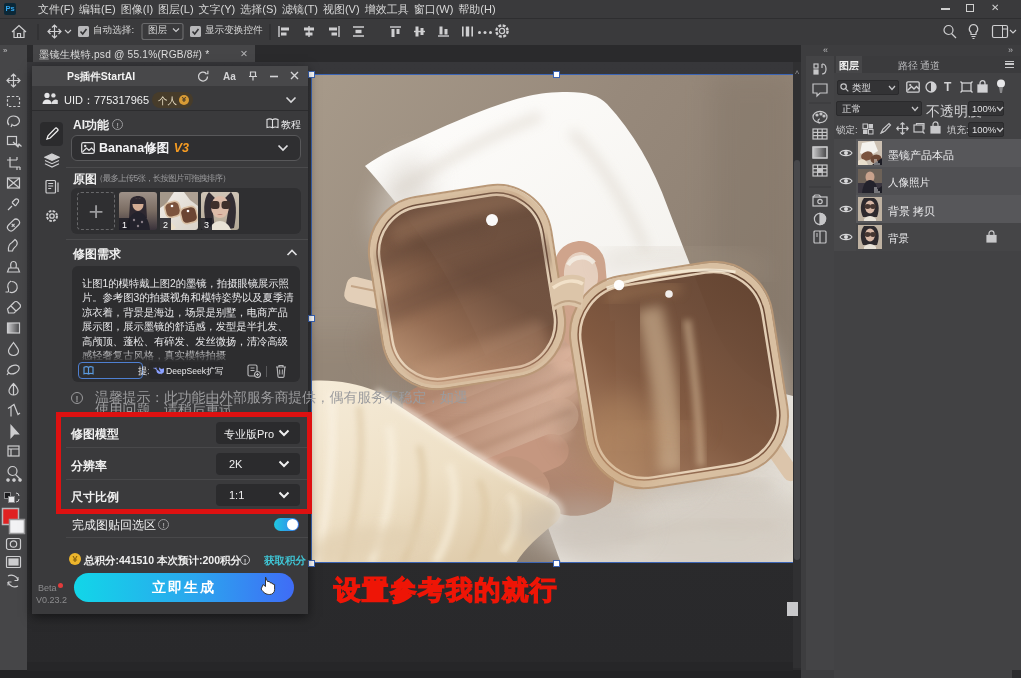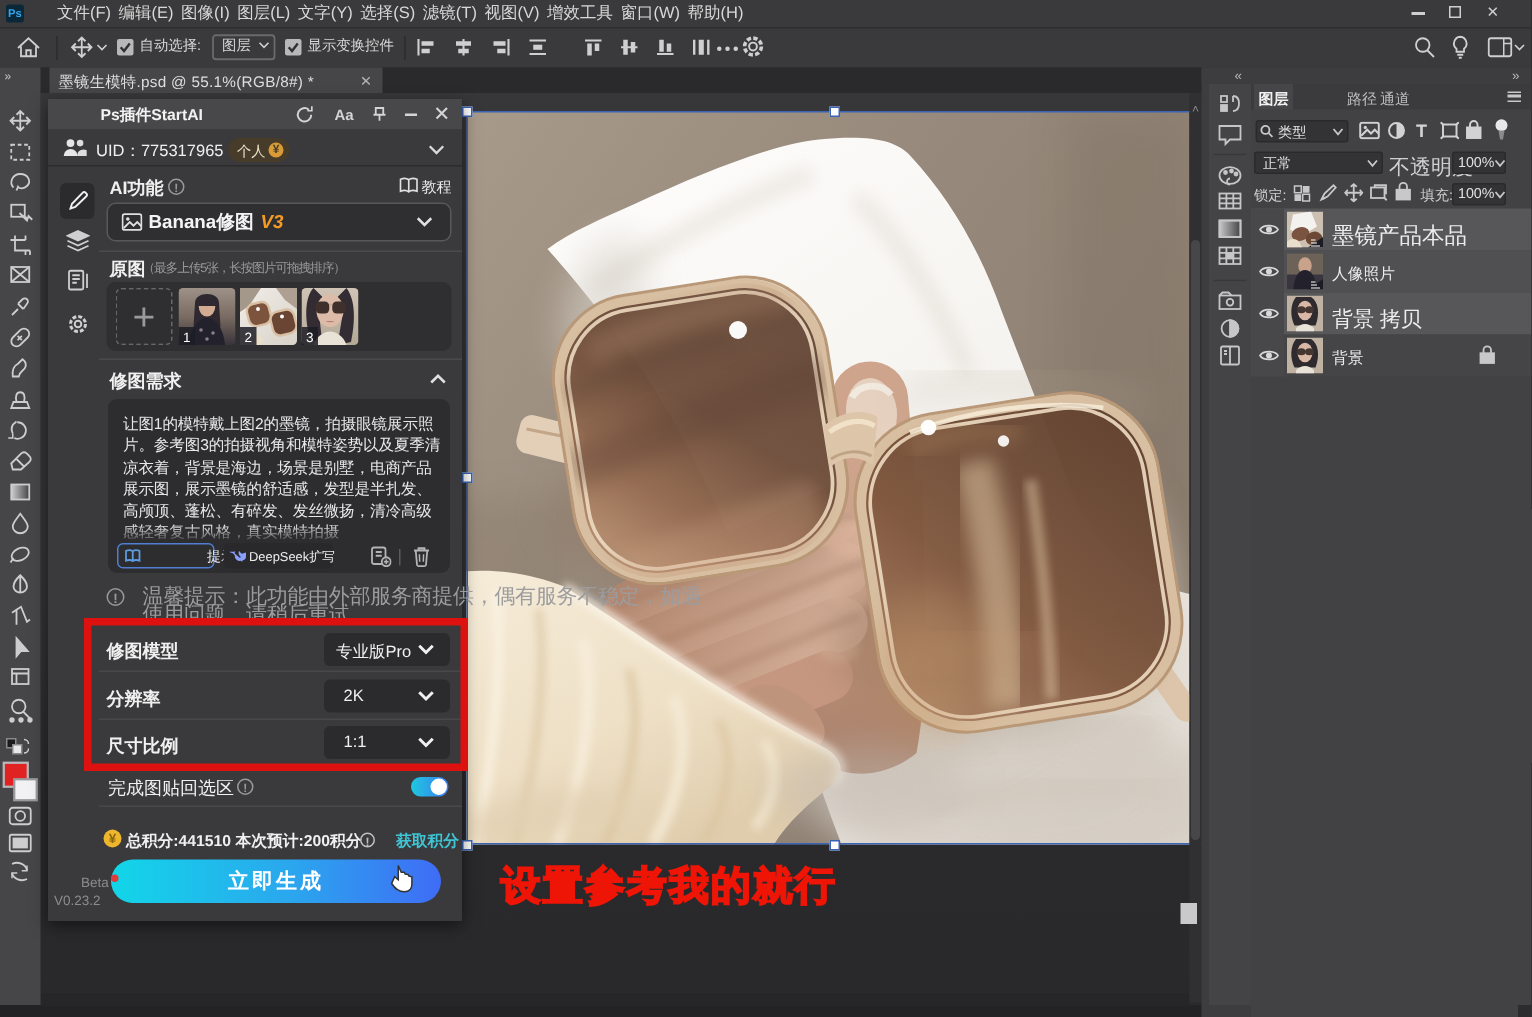--- a/index.html
+++ b/index.html
@@ -588,23 +588,23 @@
     <path d="M6 22 C9 18 15 18 18 22 L18 24 L6 24 z" fill="#e8e2d8"></path>
   </svg>
 <svg class="abs" style="left:858px;top:225px;" width="24" height="24" viewBox="0 0 24 24">
     <rect width="24" height="24" fill="#bfb2a2"></rect>
     <path d="M6 1 C2 6 2 14 5 20 L19 20 C22 12 21 4 16 1 z" fill="#2e2a2e"></path>
     <ellipse cx="12" cy="10" rx="5" ry="6.5" fill="#d9b8a6"></ellipse>
     <ellipse cx="9.5" cy="9.5" rx="3" ry="2.4" fill="#463631"></ellipse>
     <ellipse cx="15" cy="9.5" rx="3" ry="2.4" fill="#463631"></ellipse>
     <path d="M6 22 C9 18 15 18 18 22 L18 24 L6 24 z" fill="#e8e2d8"></path>
   </svg>
-<div class="abs" style="left:888px;top:148px;font-size:15px;color:#ececee;font-family:Liberation Mono, monospace;">墨镜产品本品</div>
+<div class="abs" style="left:888px;top:148px;font-size:11px;color:#ececee;font-family:Liberation Mono, monospace;">墨镜产品本品</div>
 <div class="abs" style="left:888px;top:176px;font-size:10.5px;color:#ececee;">人像照片</div>
-<div class="abs" style="left:888px;top:204px;font-size:14px;color:#ececee;">背景 拷贝</div>
+<div class="abs" style="left:888px;top:204px;font-size:11px;color:#ececee;font-family:Liberation Serif, serif;">背景 拷贝</div>
 <div class="abs" style="left:888px;top:232px;font-size:10.5px;color:#ececee;">背景</div>
 <svg class="abs" style="left:986px;top:230px;" width="11" height="13" viewBox="0 0 11 13" fill="none" stroke="#c8c8ca" stroke-width="1.2">
     <rect x="1" y="5.5" width="9" height="6.5" fill="#c8c8ca"></rect>
     <path d="M3 5.5 L3 3.4 a2.5 2.5 0 0 1 5 0 L8 5.5"></path>
   </svg>
 <div class="abs" style="left:1012px;top:670px;width:9px;height:8px;background:#2c2c2e;"></div>
 
 <div class="abs" style="left:32px;top:66px;width:276px;height:548px;background:#3a3a3c;box-shadow:0 3px 10px rgba(0,0,0,.5);" id="plugin"></div>
 
 <div class="abs" style="left:32px;top:66px;width:276px;height:20px;background:#48484a;"></div>
@@ -800,16 +800,16 @@
 <div class="abs" style="left:84px;top:554px;font-size:10.5px;font-weight:bold;color:#f0f0f0;">总积分:441510 本次预计:200积分</div>
 <div class="abs" style="left:240px;top:555px;width:10px;height:10px;border:1px solid #c0c0c2;border-radius:50%;color:#c0c0c2;font-size:8px;text-align:center;line-height:11px;font-weight:bold;">!</div>
 <div class="abs" style="left:264px;top:554px;font-size:10.5px;font-weight:bold;color:#3fc4d4;">获取积分</div>
 
 <div class="abs" style="left:74px;top:573px;width:220px;height:29px;border-radius:15px;background:linear-gradient(90deg,#12d6e8,#2ba6ee 55%,#3f6cf6);"></div>
 <div class="abs" style="left:74px;top:579px;width:220px;text-align:center;font-size:14px;font-weight:bold;color:#fff;letter-spacing:2px;">立即生成</div>
 <svg class="abs" style="left:260px;top:576px;" width="17" height="20" viewBox="0 0 17 20">
   <path d="M5.5 1 l0 9.5 l-2.4 -2 l-2 4.5 c2.5 4 5 5.5 8.5 5.5 c3 0 5 -2 5 -5 l0 -5 l-2 -0.5 l-0.5 -1 l-2 -0.3 l-0.6 -1.2 l-2 0 z" fill="#fff" stroke="#333" stroke-width="1"></path>
 </svg>
 
-<div class="abs" style="left:38px;top:583px;font-size:9px;color:#8c8c8e;margin-left:16px;">Beta<span style="display:inline-block;width:5px;height:5px;border-radius:50%;background:#e23b3b;margin-left:1px;vertical-align:top;"></span></div>
+<div class="abs" style="left:38px;top:583px;font-size:9px;color:#8c8c8e;">Beta<span style="display:inline-block;width:5px;height:5px;border-radius:50%;background:#e23b3b;margin-left:1px;vertical-align:top;"></span></div>
 <div class="abs" style="left:36px;top:595px;font-size:9px;color:#8c8c8e;">V0.23.2</div>
 
 <div class="abs" style="left:56px;top:412px;width:256px;height:102px;border:5px solid #de1111;z-index:50;"></div>
 
 </body></html>

